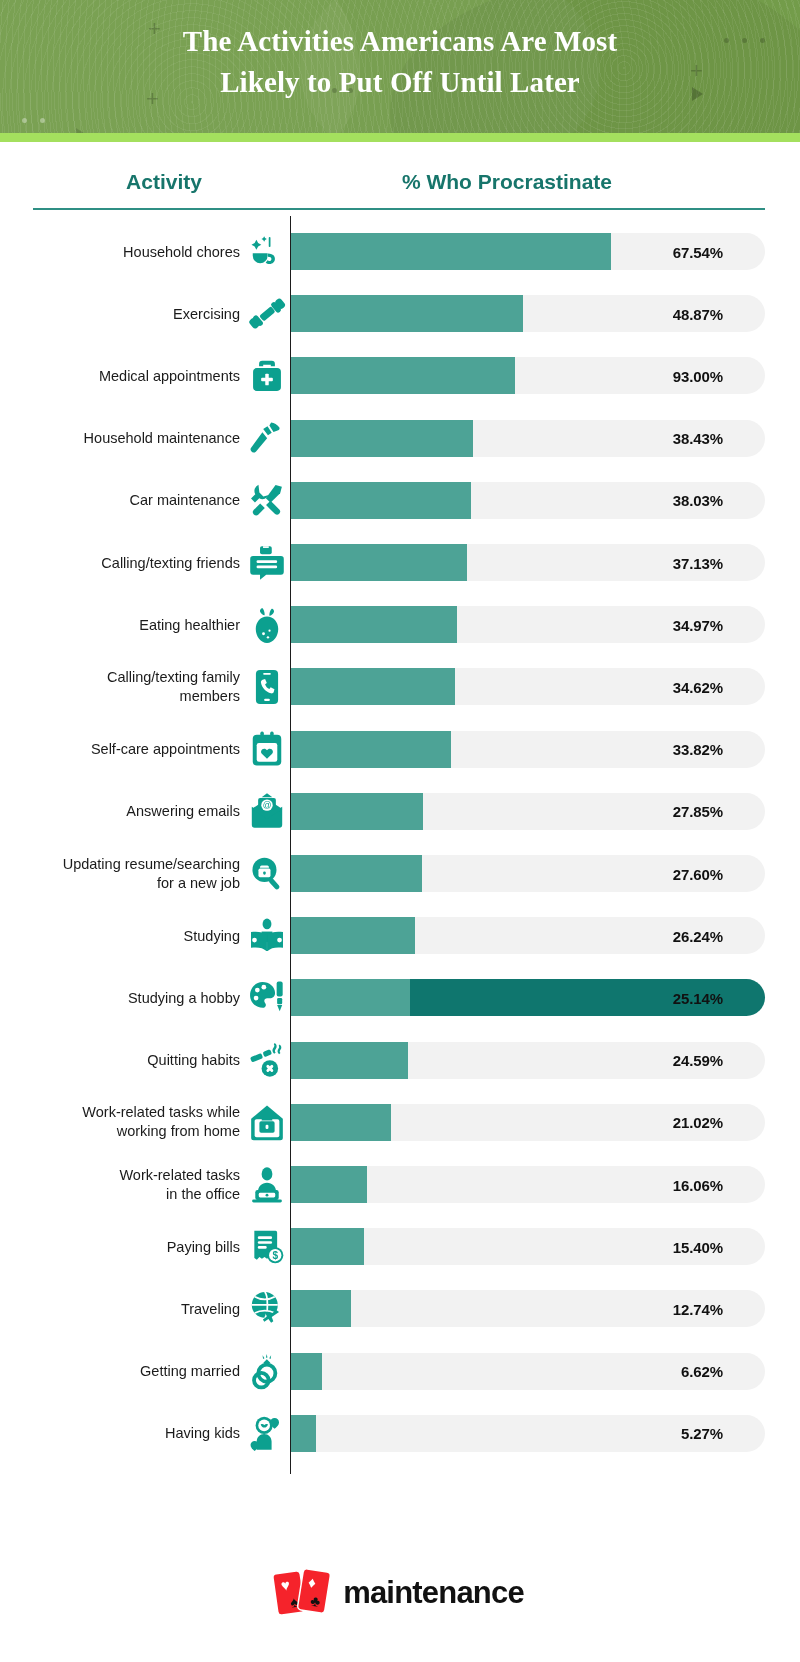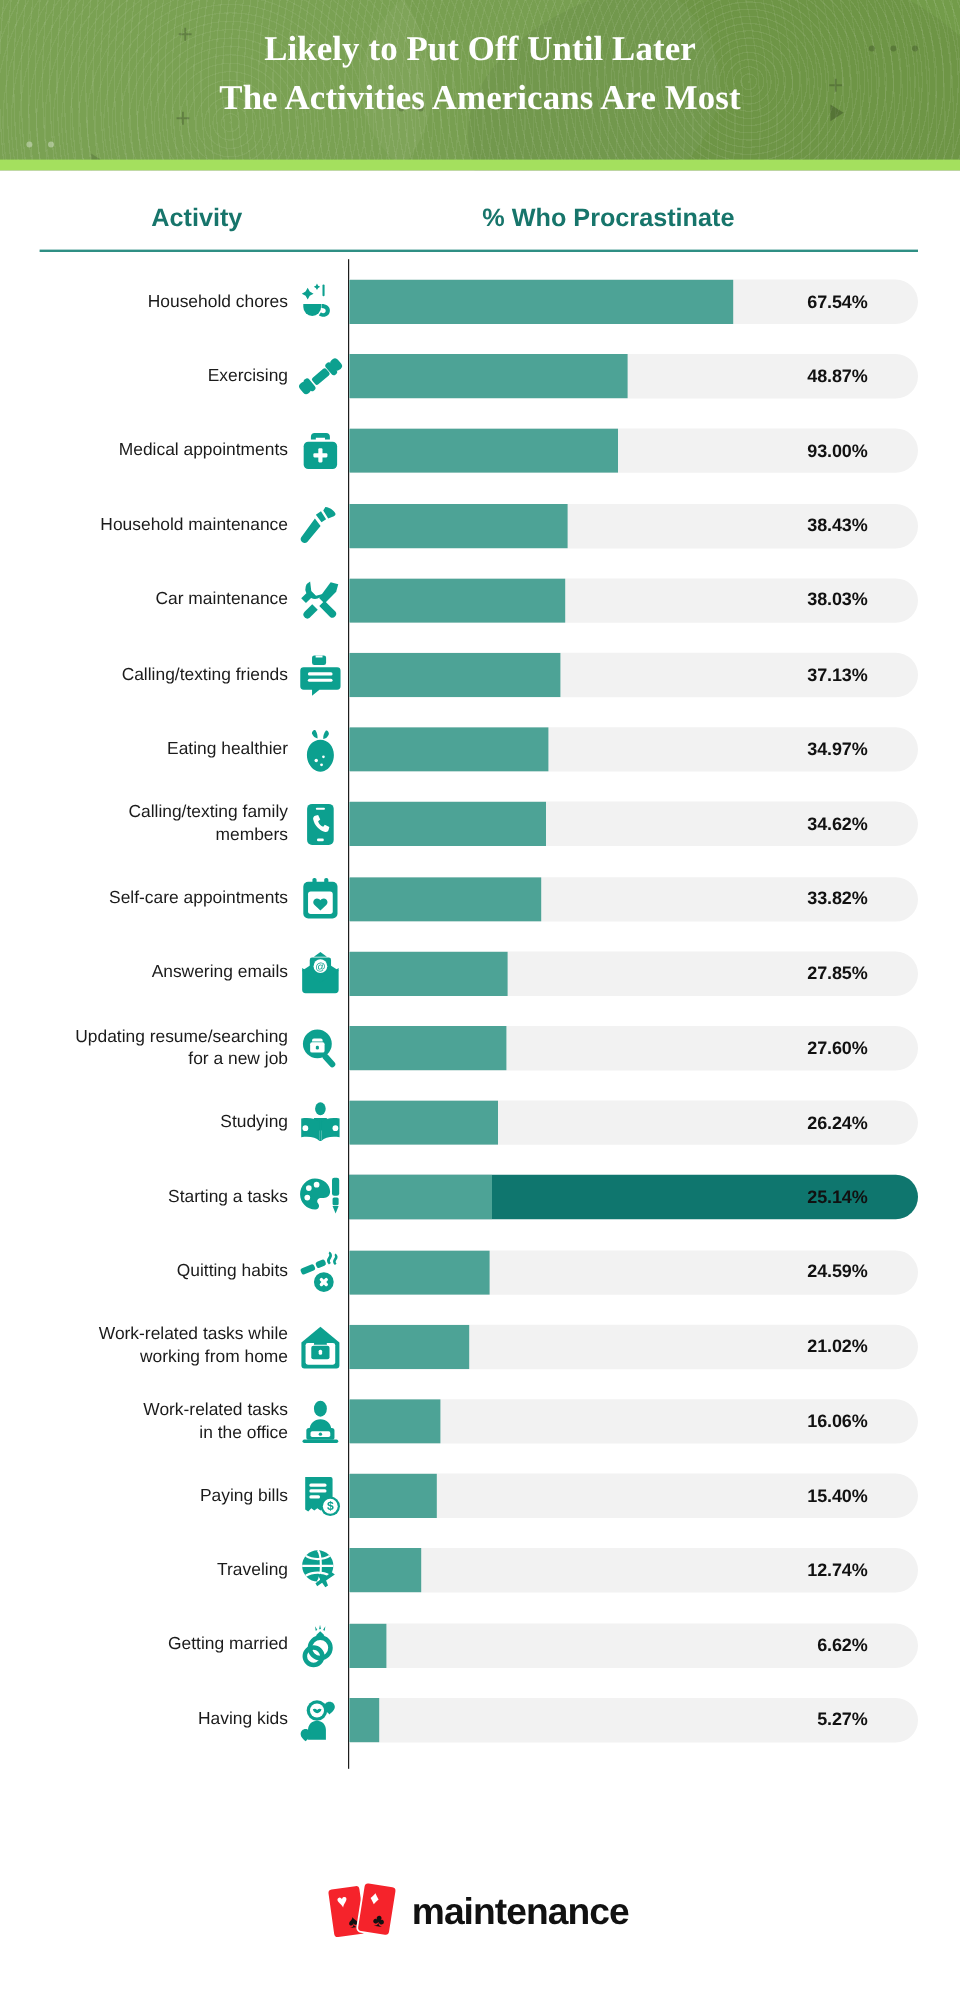--- a/index.html
+++ b/index.html
@@ -244,22 +244,22 @@
     <div class="deco-dot light" style="left:40px; top:118px;"></div>
     <div class="deco-dot" style="left:332px; top:88px;"></div>
     <div class="deco-dot" style="left:348px; top:88px;"></div>
     <div class="deco-plus" style="left:148px; top:18px;">+</div>
     <div class="deco-plus" style="left:690px; top:60px;">+</div>
     <div class="deco-plus" style="left:146px; top:88px;">+</div>
     <div class="deco-tri" style="left:692px; top:87px;"></div>
     <div class="deco-tri" style="left:76px; top:128px; border-left-color:rgba(0,0,0,0.14);"></div>
 
     <div class="header-title">
+      <div>The Activities Americans Are Most</div>
       <div>Likely to Put Off Until Later</div>
-      <div>The Activities Americans Are Most</div>
     </div>
     <div class="header-stripe"></div>
   </div>
 
   <div class="col-headers">
     <div class="col-title activity">Activity</div>
     <div class="col-title pct">% Who Procrastinate</div>
     <div class="col-rule"></div>
   </div>
 
@@ -476,21 +476,21 @@
             <circle cx="19.9" cy="14.6" r="1.5" fill="#fff"></circle>
           </svg>
         </div>
         <div class="track" style="background: rgb(242, 242, 242);">
           <div class="bar" style="background: rgb(77, 163, 150); width: 124.378px;"></div>
           <div class="row-value">26.24%</div>
         </div>
       </div>
       <div class="row" style="top: 763.4px;">
         <div class="row-label">
-          <div>Starting a tasks</div>
+          <div>Studying a hobby</div>
         </div>
         <div class="row-icon" style="color: rgb(12, 160, 143);">
           <svg viewBox="0 0 24 24" fill="currentColor">
             <path d="M9.1 1.9c4.4 0 8 3.1 8 6.9 0 2.2-1.6 3.4-3.3 3.4h-1.7c-1 0-1.8.7-1.8 1.7 0 .5.2.8.5 1.2.3.4.5.8.5 1.3 0 1-.8 1.8-2 1.8-4.4 0-8-3.5-8-8s3.6-8.3 7.8-8.3z"></path>
             <circle cx="5.9" cy="7" r="1.5" fill="#fff"></circle>
             <circle cx="10" cy="5.2" r="1.5" fill="#fff"></circle>
             <circle cx="5.1" cy="12" r="1.5" fill="#fff"></circle>
             <rect x="18.1" y="1.6" width="3.8" height="9.4" rx="1.2"></rect>
             <rect x="18.4" y="12" width="3.2" height="4" rx=".8"></rect>
             <path d="M18.4 16.4h3.2L20 20.4z"></path>

